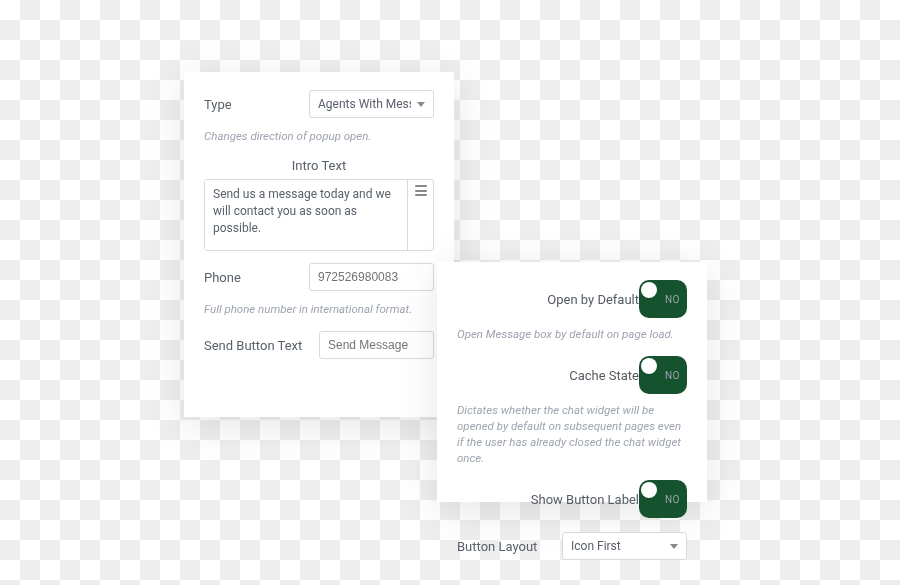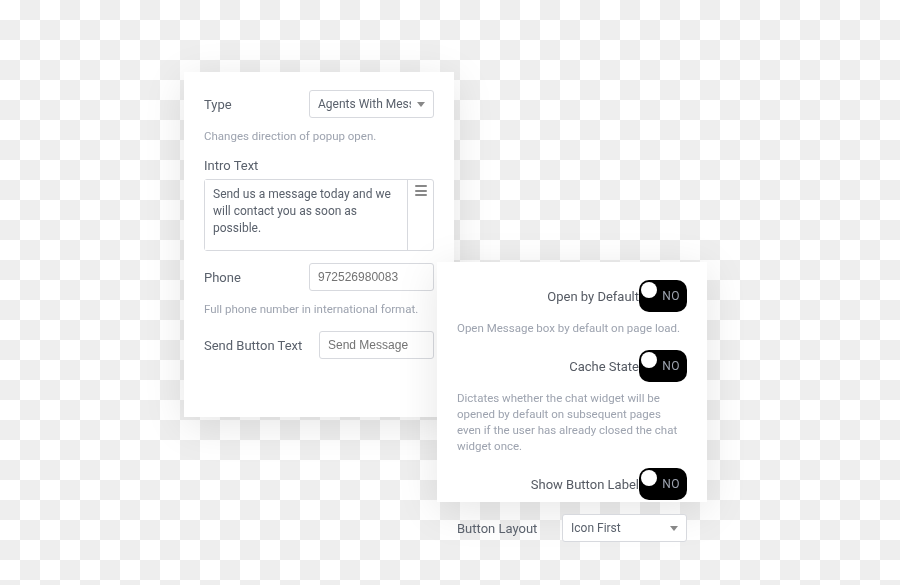--- a/index.html
+++ b/index.html
@@ -68,28 +68,30 @@
   }
   .caret {
     width: 0; height: 0;
     border-left: 4px solid transparent;
     border-right: 4px solid transparent;
     border-top: 5px solid #888;
     flex-shrink: 0;
     margin-left: 6px;
   }
   .helper {
+    font-style: italic;
     color: #9da3af;
     font-size: 11.5px;
     margin-bottom: 14px;
     line-height: 1.4;
   }
   .label-full {
     color: #5a616c;
     margin-bottom: 6px;
+    text-align: center;
   }
   .textarea-wrap {
     display: flex;
     border: 1px solid #d7d9de;
     border-radius: 3px;
     margin-bottom: 12px;
     height: 72px;
     background: #fff;
   }
   .textarea {
@@ -129,30 +131,30 @@
     min-width: 0;
   }
   .row-toggle {
     display: flex;
     align-items: center;
     justify-content: flex-end;
     margin-bottom: 8px;
   }
   .toggle {
     width: 48px;
-    height: 32px;
+    height: 38px;
     border-radius: 10px;
-    background: #000000;
+    background: #14532d;
     position: relative;
     cursor: pointer;
     display: flex;
     align-items: center;
     justify-content: flex-end;
     padding-right: 7px;
-    font-size: 12px;
+    font-size: 10px;
     color: #9da3af;
     letter-spacing: 0.5px;
   }
   .toggle-knob {
     position: absolute;
     left: 2px; top: 2px;
     width: 16px; height: 16px;
     border-radius: 50%;
     background: #fff;
     box-shadow: 0 1px 2px rgba(0,0,0,0.15);

